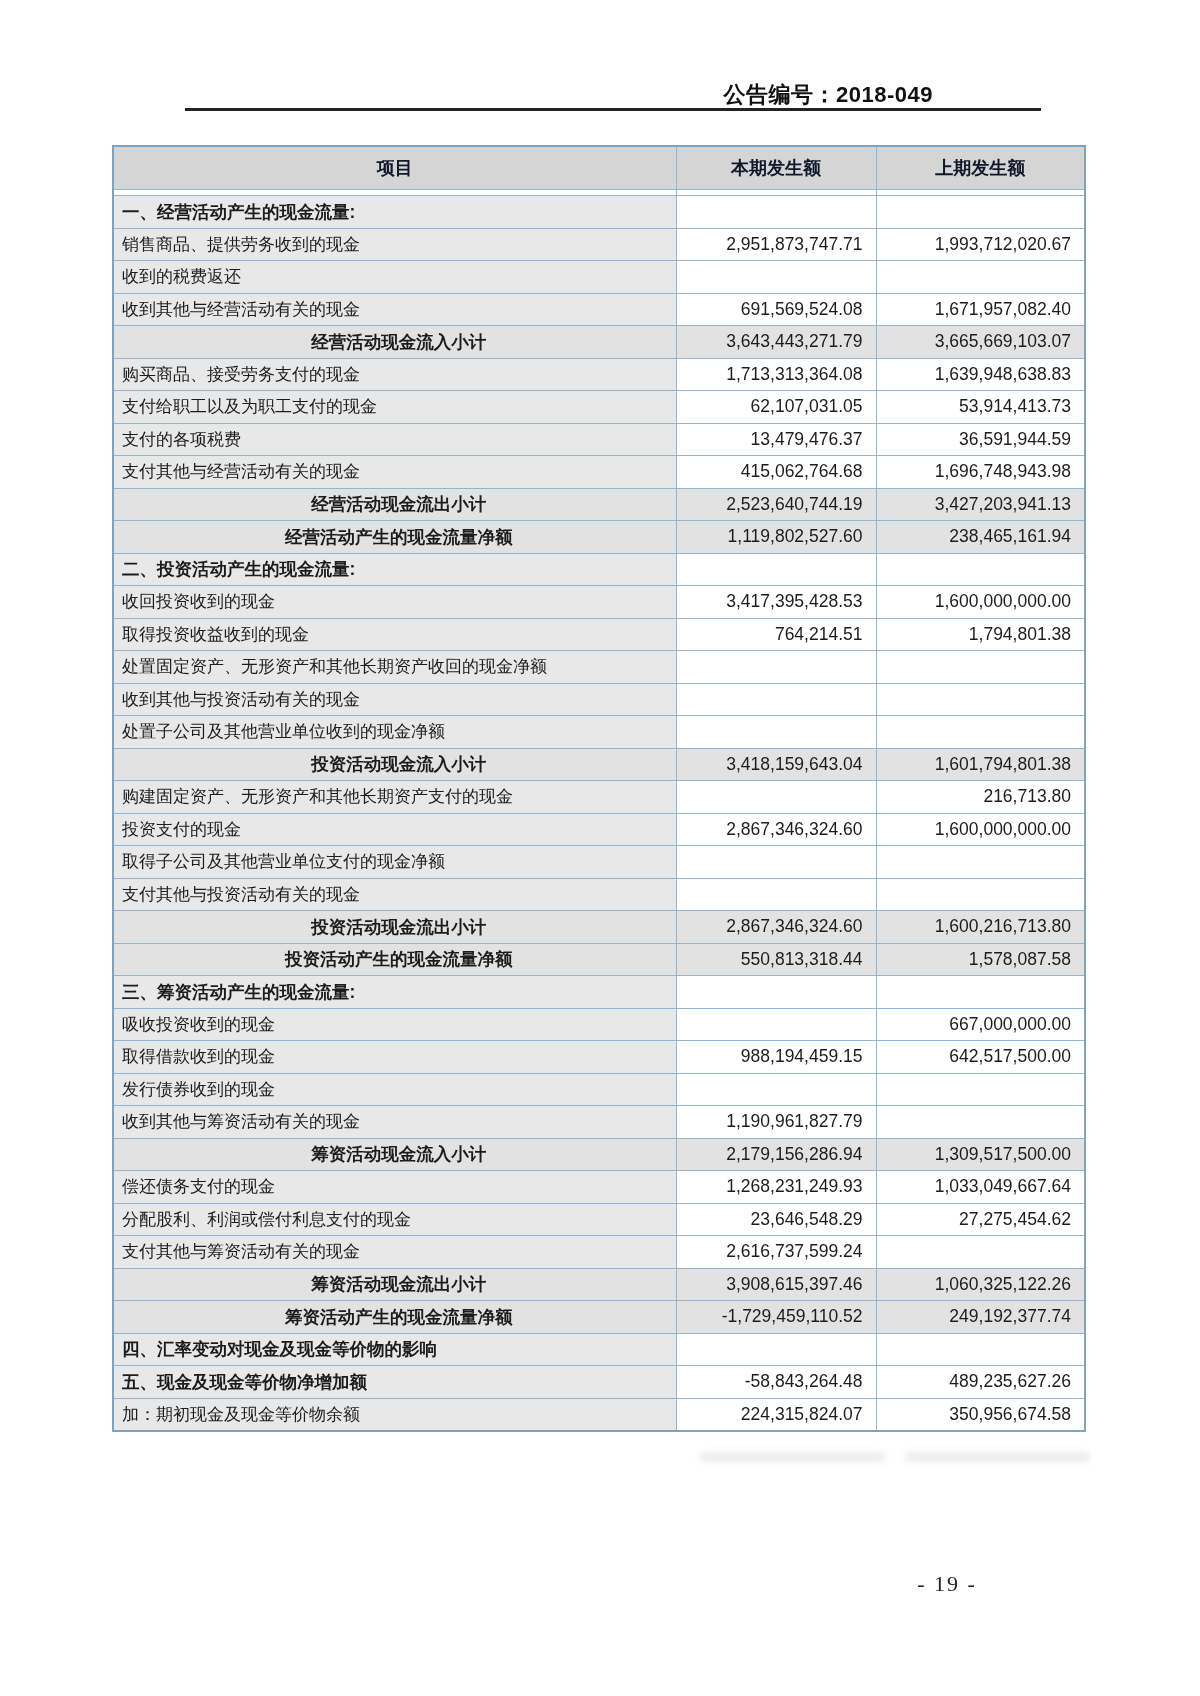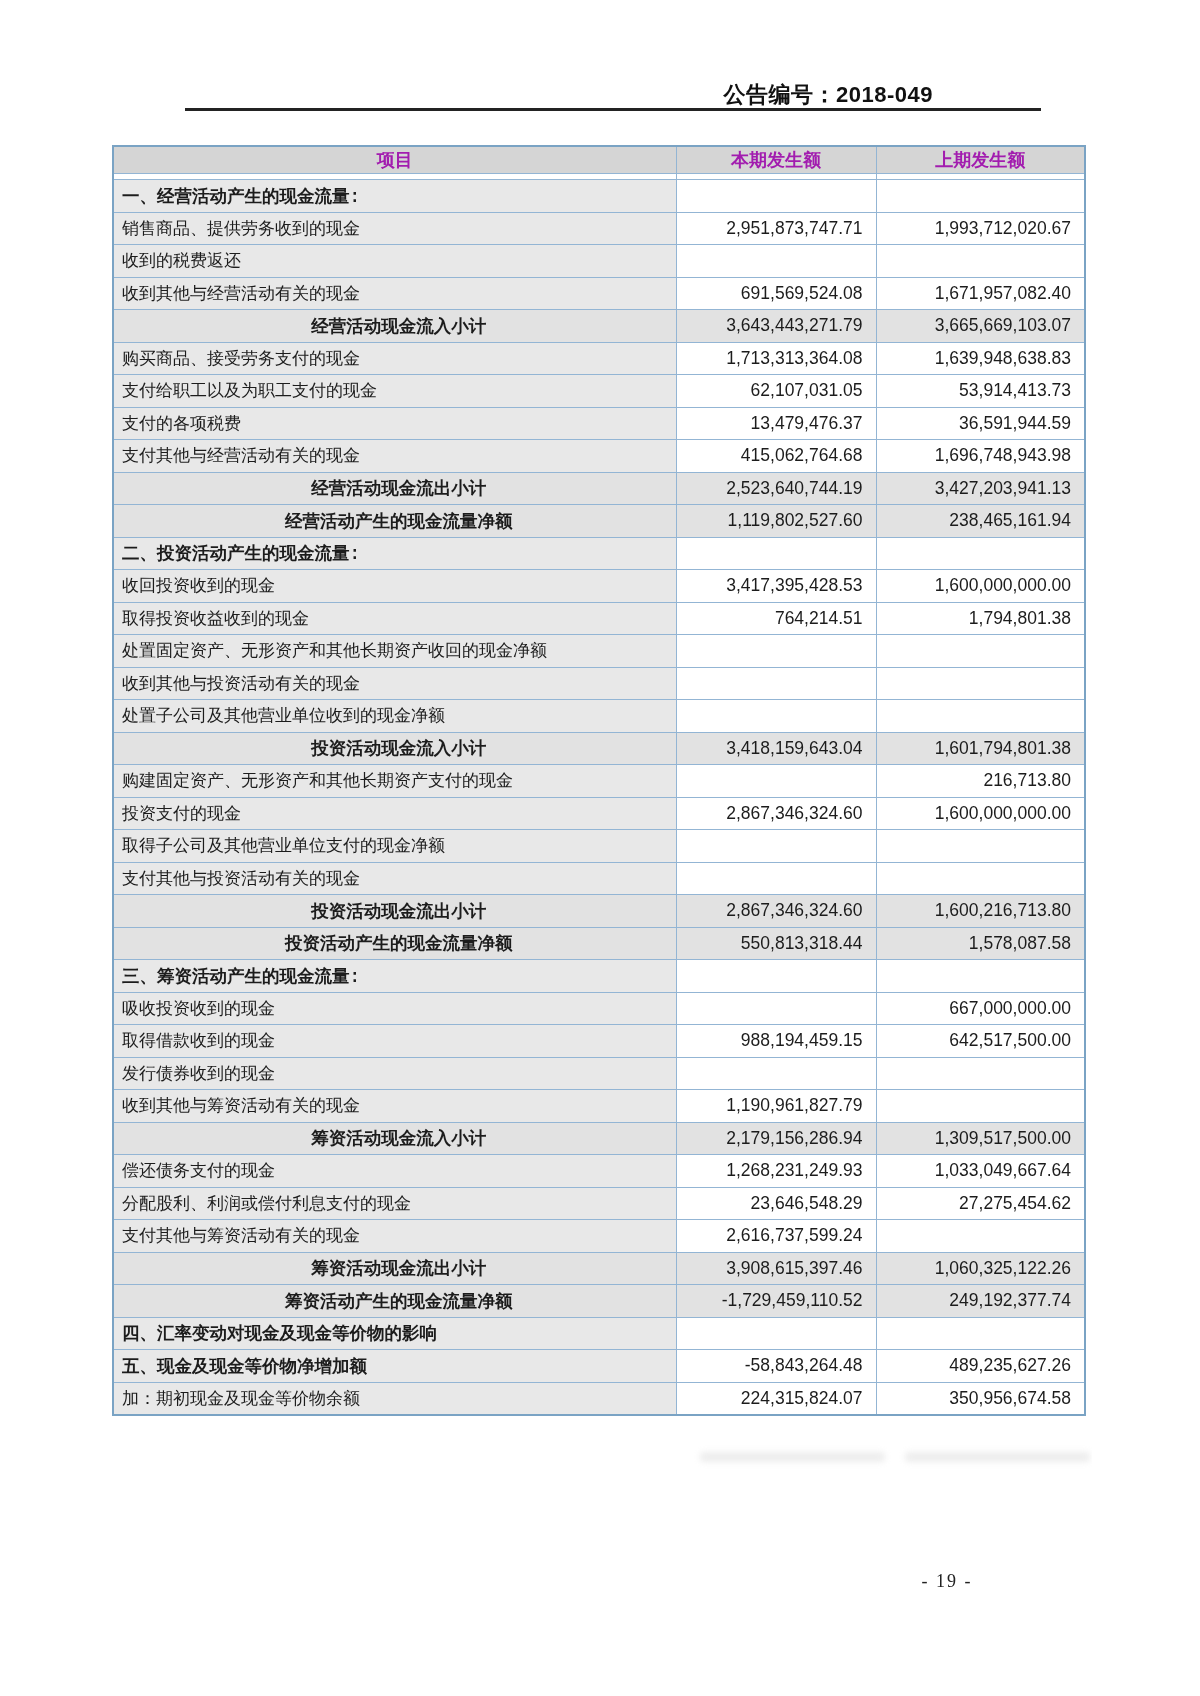--- a/index.html
+++ b/index.html
@@ -39,43 +39,42 @@
     table-layout:fixed;
     border:2px solid var(--border-outer, #7aa3c4);
   }
   .cf-table th {
     height:26px;
     background:var(--header-bg, #d5d5d5);
     font-size:18px;
     font-weight:700;
     text-align:center;
     border:1px solid var(--border, #93b5d4);
-    color:#a21caf;
-    padding:0;
+    color:#0f172a;
+    padding:8px;
   }
   .cf-table tr.spacer td {
     height:5px;
     background:#ffffff;
     border:1px solid var(--border, #93b5d4);
     padding:0;
   }
   .cf-table tbody td {
     height:31.5px;
     font-size:17px;
     border:1px solid var(--border, #93b5d4);
     padding:0;
     white-space:nowrap;
     overflow:hidden;
     color:#1c1c1c;
   }
   .cf-table td.label {
     background:var(--label-bg, #e8e8e8);
     padding-left:8px;
     text-align:left;
-    font-family:Liberation Mono, monospace;
   }
   .cf-table td.num {
     background:#ffffff;
     text-align:right;
     padding-right:13px;
     font-size:17.5px;
     font-family:"Liberation Sans", sans-serif;
   }
   .cf-table tr.section td.label {
     font-weight:700;
@@ -89,21 +88,21 @@
     padding-left:8px;
     font-weight:700;
     font-size:17.5px;
   }
   .pagenum {
     position:absolute;
     top:1571px;
     left:857px;
     width:180px;
     text-align:center;
-    font-size:18px;
+    font-size:22px;
     font-family:"Liberation Serif", "DejaVu Serif", serif;
     color:#222222;
     letter-spacing:2px;
   }
   .smudge {
     position:absolute;
     height:10px;
     background:#c4c4c4;
     opacity:0.3;
     filter:blur(3px);

